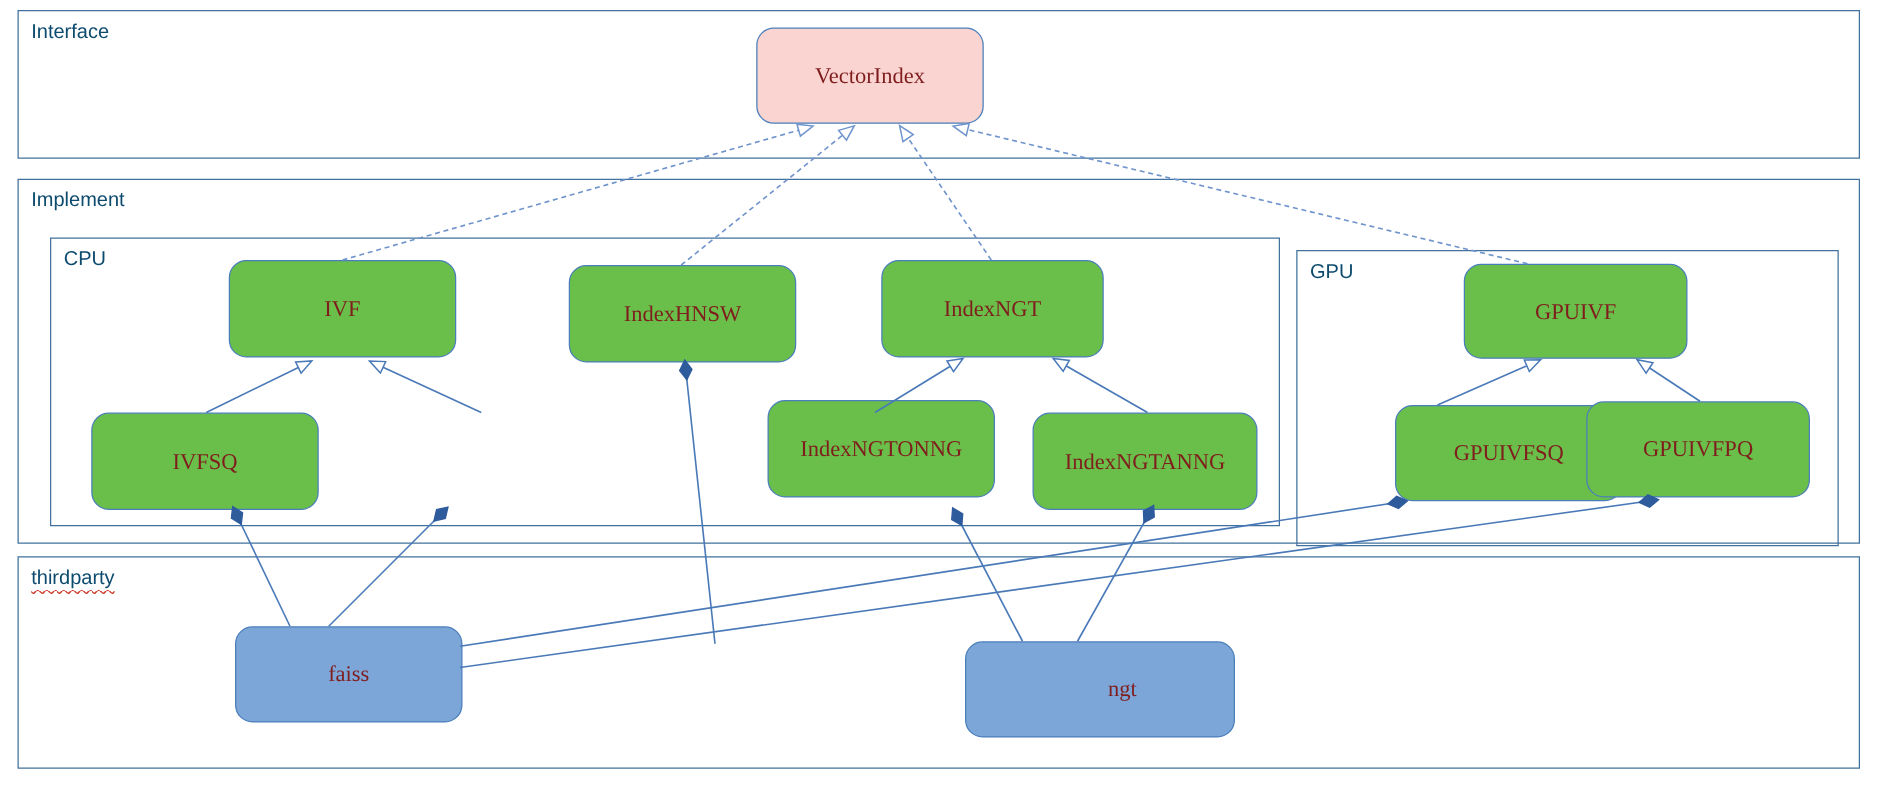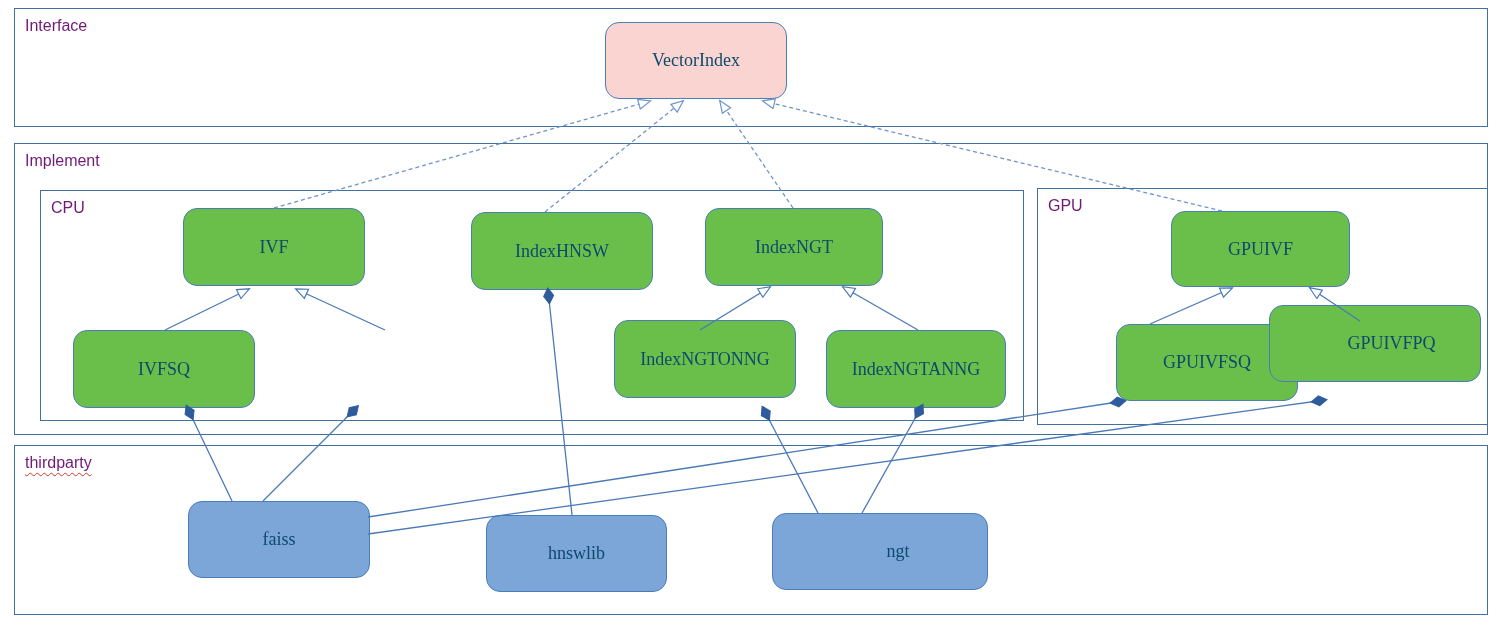--- a/index.html
+++ b/index.html
@@ -1,26 +1,26 @@
 <!DOCTYPE html>
 <html><head>
 <meta charset="utf-8">
 <style>
   html,body{margin:0;padding:0;background:#ffffff;}
   .stage{position:relative;width:1503px;height:628px;background:#ffffff;overflow:hidden;
          font-family:"Liberation Sans",sans-serif;}
   
   .container{position:absolute;border:1.6px solid #41719c;background:transparent;z-index:1;}
-  .container-label{position:absolute;left:10px;top:8px;font-size:16px;color:#701a75;
+  .container-label{position:absolute;left:10px;top:8px;font-size:16px;color:#0c4a6e;
                    font-family:"Liberation Sans",sans-serif;}
   .squiggle{text-decoration:underline wavy #d03a2b;text-decoration-thickness:1px;text-underline-offset:4px;}
   
   .node{position:absolute;display:flex;align-items:center;justify-content:center;
         border-radius:14px;border:1.6px solid #4a7ebb;z-index:2;
-        font-family:"Liberation Serif",serif;font-size:18px;color:#0c4a6e;}
+        font-family:"Liberation Serif",serif;font-size:18px;color:#7f1d1d;}
   .node-green{background:#6abf4a;}
   .node-pink{background:#f9d4d1;}
   .node-blue{background:#7ca6d8;}
   
   svg.edges{position:absolute;inset:0;z-index:3;pointer-events:none;}
 </style>
 </head>
 <body>
 
 <div class="stage">
@@ -30,37 +30,37 @@
   </div>
 
   <div class="container" style="left:14px;top:143px;width:1472px;height:290px;">
     <div class="container-label">Implement</div>
   </div>
 
   <div class="container" style="left:40px;top:190px;width:982px;height:229px;border-width:1.4px;">
     <div class="container-label">CPU</div>
   </div>
 
-  <div class="container" style="left:1037px;top:188px;width:432px;height:235px;border-width:1.4px;padding-left:17px;">
+  <div class="container" style="left:1037px;top:200px;width:432px;height:235px;border-width:1.4px;">
     <div class="container-label">GPU</div>
   </div>
 
   <div class="container" style="left:14px;top:445px;width:1472px;height:168px;">
     <div class="container-label squiggle">thirdparty</div>
   </div>
 
   <div class="node node-pink" style="left:605px;top:22px;width:180px;height:75px;">
     <span>VectorIndex</span>
   </div>
 
   <div class="node node-green" style="left:183px;top:208px;width:180px;height:76px;">
     <span>IVF</span>
   </div>
 
-  <div class="node node-green" style="left:455px;top:212px;width:180px;height:76px;margin-left:16px;">
+  <div class="node node-green" style="left:455px;top:212px;width:180px;height:76px;">
     <span>IndexHNSW</span>
   </div>
 
   <div class="node node-green" style="left:705px;top:208px;width:176px;height:76px;text-align:center;">
     <span>IndexNGT</span>
   </div>
 
   <div class="node node-green" style="left:73px;top:330px;width:180px;height:76px;">
     <span>IVFSQ</span>
   </div>
@@ -75,31 +75,28 @@
   </div>
 
   <div class="node node-green" style="left:1171px;top:211px;width:177px;height:74px;">
     <span>GPUIVF</span>
   </div>
 
   <div class="node node-green" style="left:1116px;top:324px;width:180px;height:75px;">
     <span>GPUIVFSQ</span>
   </div>
 
-  <div class="node node-green" style="left:1269px;top:305px;width:177px;height:75px;padding-left:33px;">
+  <div class="node node-green" style="left:1269px;top:321px;width:177px;height:75px;">
     <span>GPUIVFPQ</span>
   </div>
 
   <div class="node node-blue" style="left:188px;top:501px;width:180px;height:75px;">
     <span>faiss</span>
   </div>
 
-  <div class="node node-blue" style="left:486px;top:515px;width:179px;height:75px;">
-    <span>hnswlib</span>
-  </div>
 
   <div class="node node-blue" style="left:772px;top:513px;width:178px;height:75px;padding-left:36px;">
     <span>ngt</span>
   </div>
 
   <svg class="edges" width="1503" height="628" viewBox="0 0 1503 628">
     <defs>
       <marker id="hollowArrow" markerUnits="userSpaceOnUse" markerWidth="15" markerHeight="13" refX="12.5" refY="6" orient="auto">
         <path d="M1,1 L13,6 L1,11 Z" fill="#ffffff" stroke="#4a79b8" stroke-width="1.2"></path>
       </marker>

